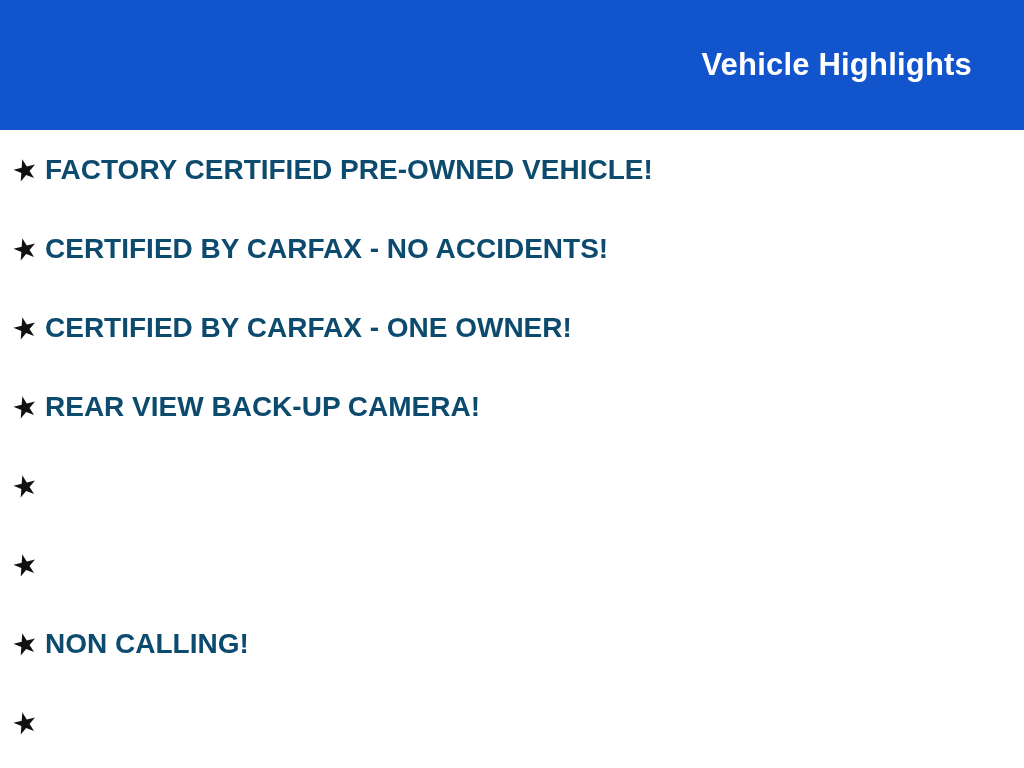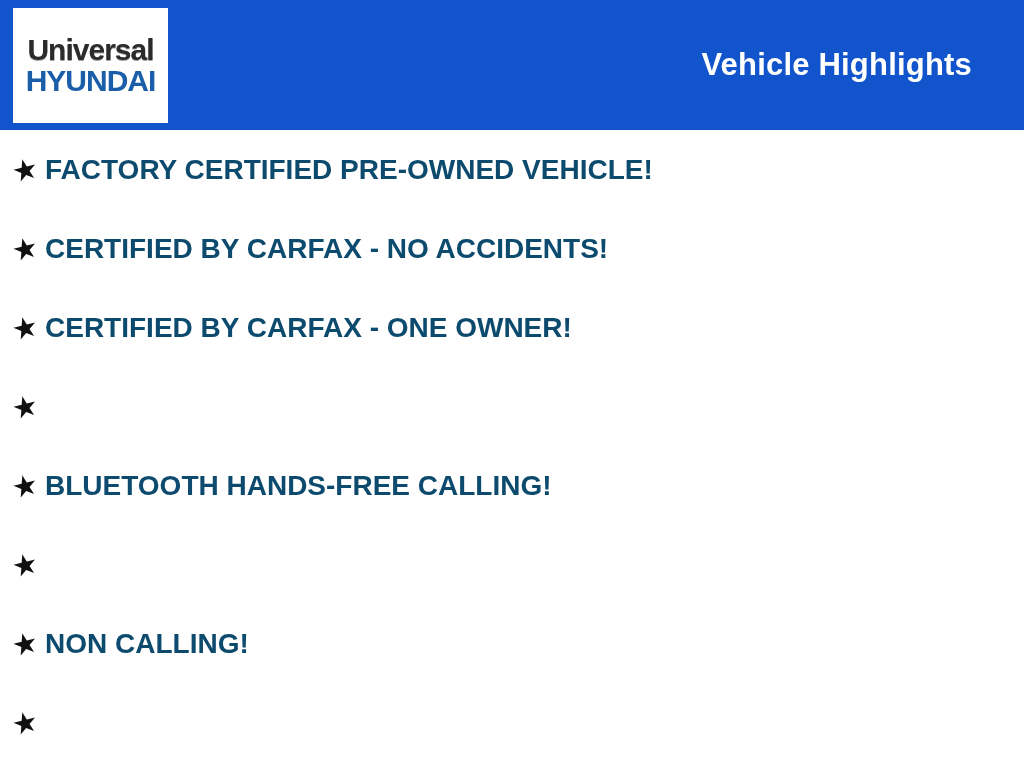--- a/index.html
+++ b/index.html
@@ -91,46 +91,42 @@
     white-space: nowrap;
     margin-left: 3px;
   }
 </style>
 </head>
 <body>
 
 <div class="page">
 
   <div class="header">
-    <div class="logo-box">
-      <span class="logo-line1">Universal</span>
-      <span class="logo-line2">HYUNDAI</span>
-    </div>
     <div class="header-title">Vehicle Highlights</div>
   </div>
 
   <ul class="highlights">
     <li class="highlight-row">
       <span class="star">★</span>
       <span class="label">FACTORY CERTIFIED PRE-OWNED VEHICLE!</span>
     </li>
     <li class="highlight-row">
       <span class="star">★</span>
       <span class="label">CERTIFIED BY CARFAX - NO ACCIDENTS!</span>
     </li>
     <li class="highlight-row">
       <span class="star">★</span>
       <span class="label">CERTIFIED BY CARFAX - ONE OWNER!</span>
     </li>
     <li class="highlight-row">
       <span class="star">★</span>
+      <span class="label">REAR VIEW BACK-UP CAMERA!</span>
     </li>
     <li class="highlight-row">
       <span class="star">★</span>
-      <span class="label">BLUETOOTH HANDS-FREE CALLING!</span>
     </li>
     <li class="highlight-row">
       <span class="star">★</span>
     </li>
     <li class="highlight-row">
       <span class="star">★</span>
       <span class="label">NON CALLING!</span>
     </li>
     <li class="highlight-row">
       <span class="star">★</span>

